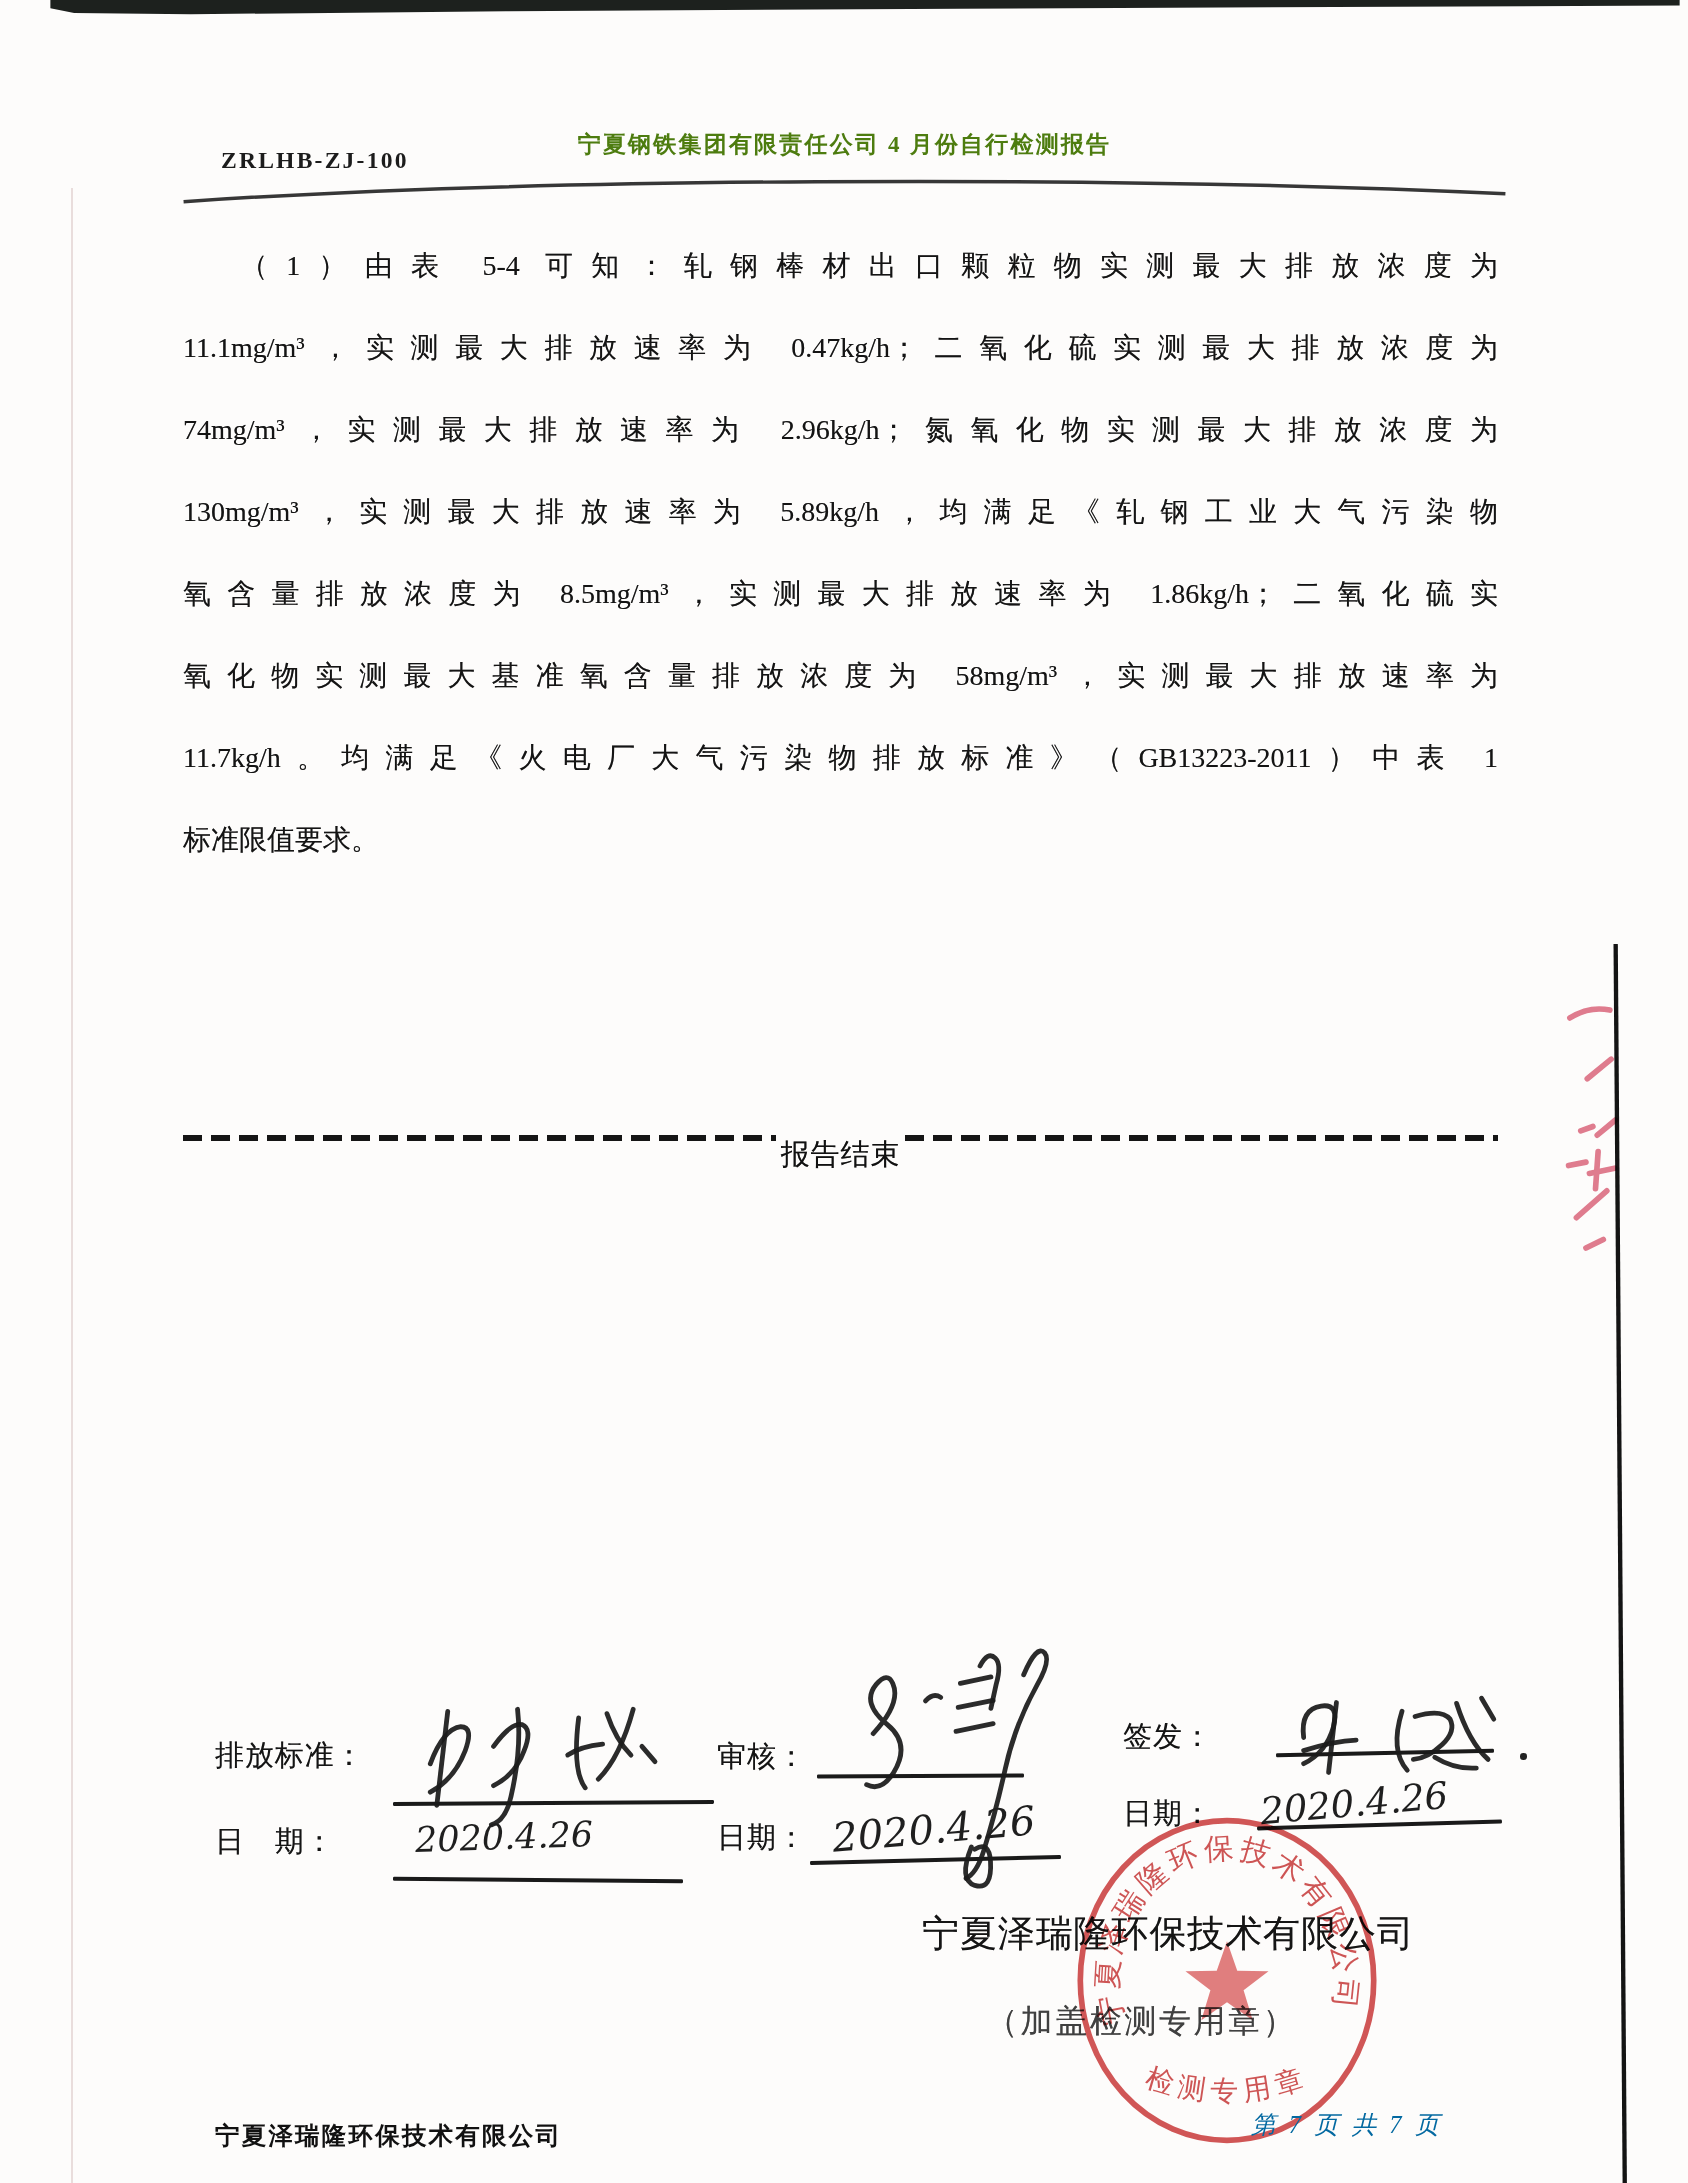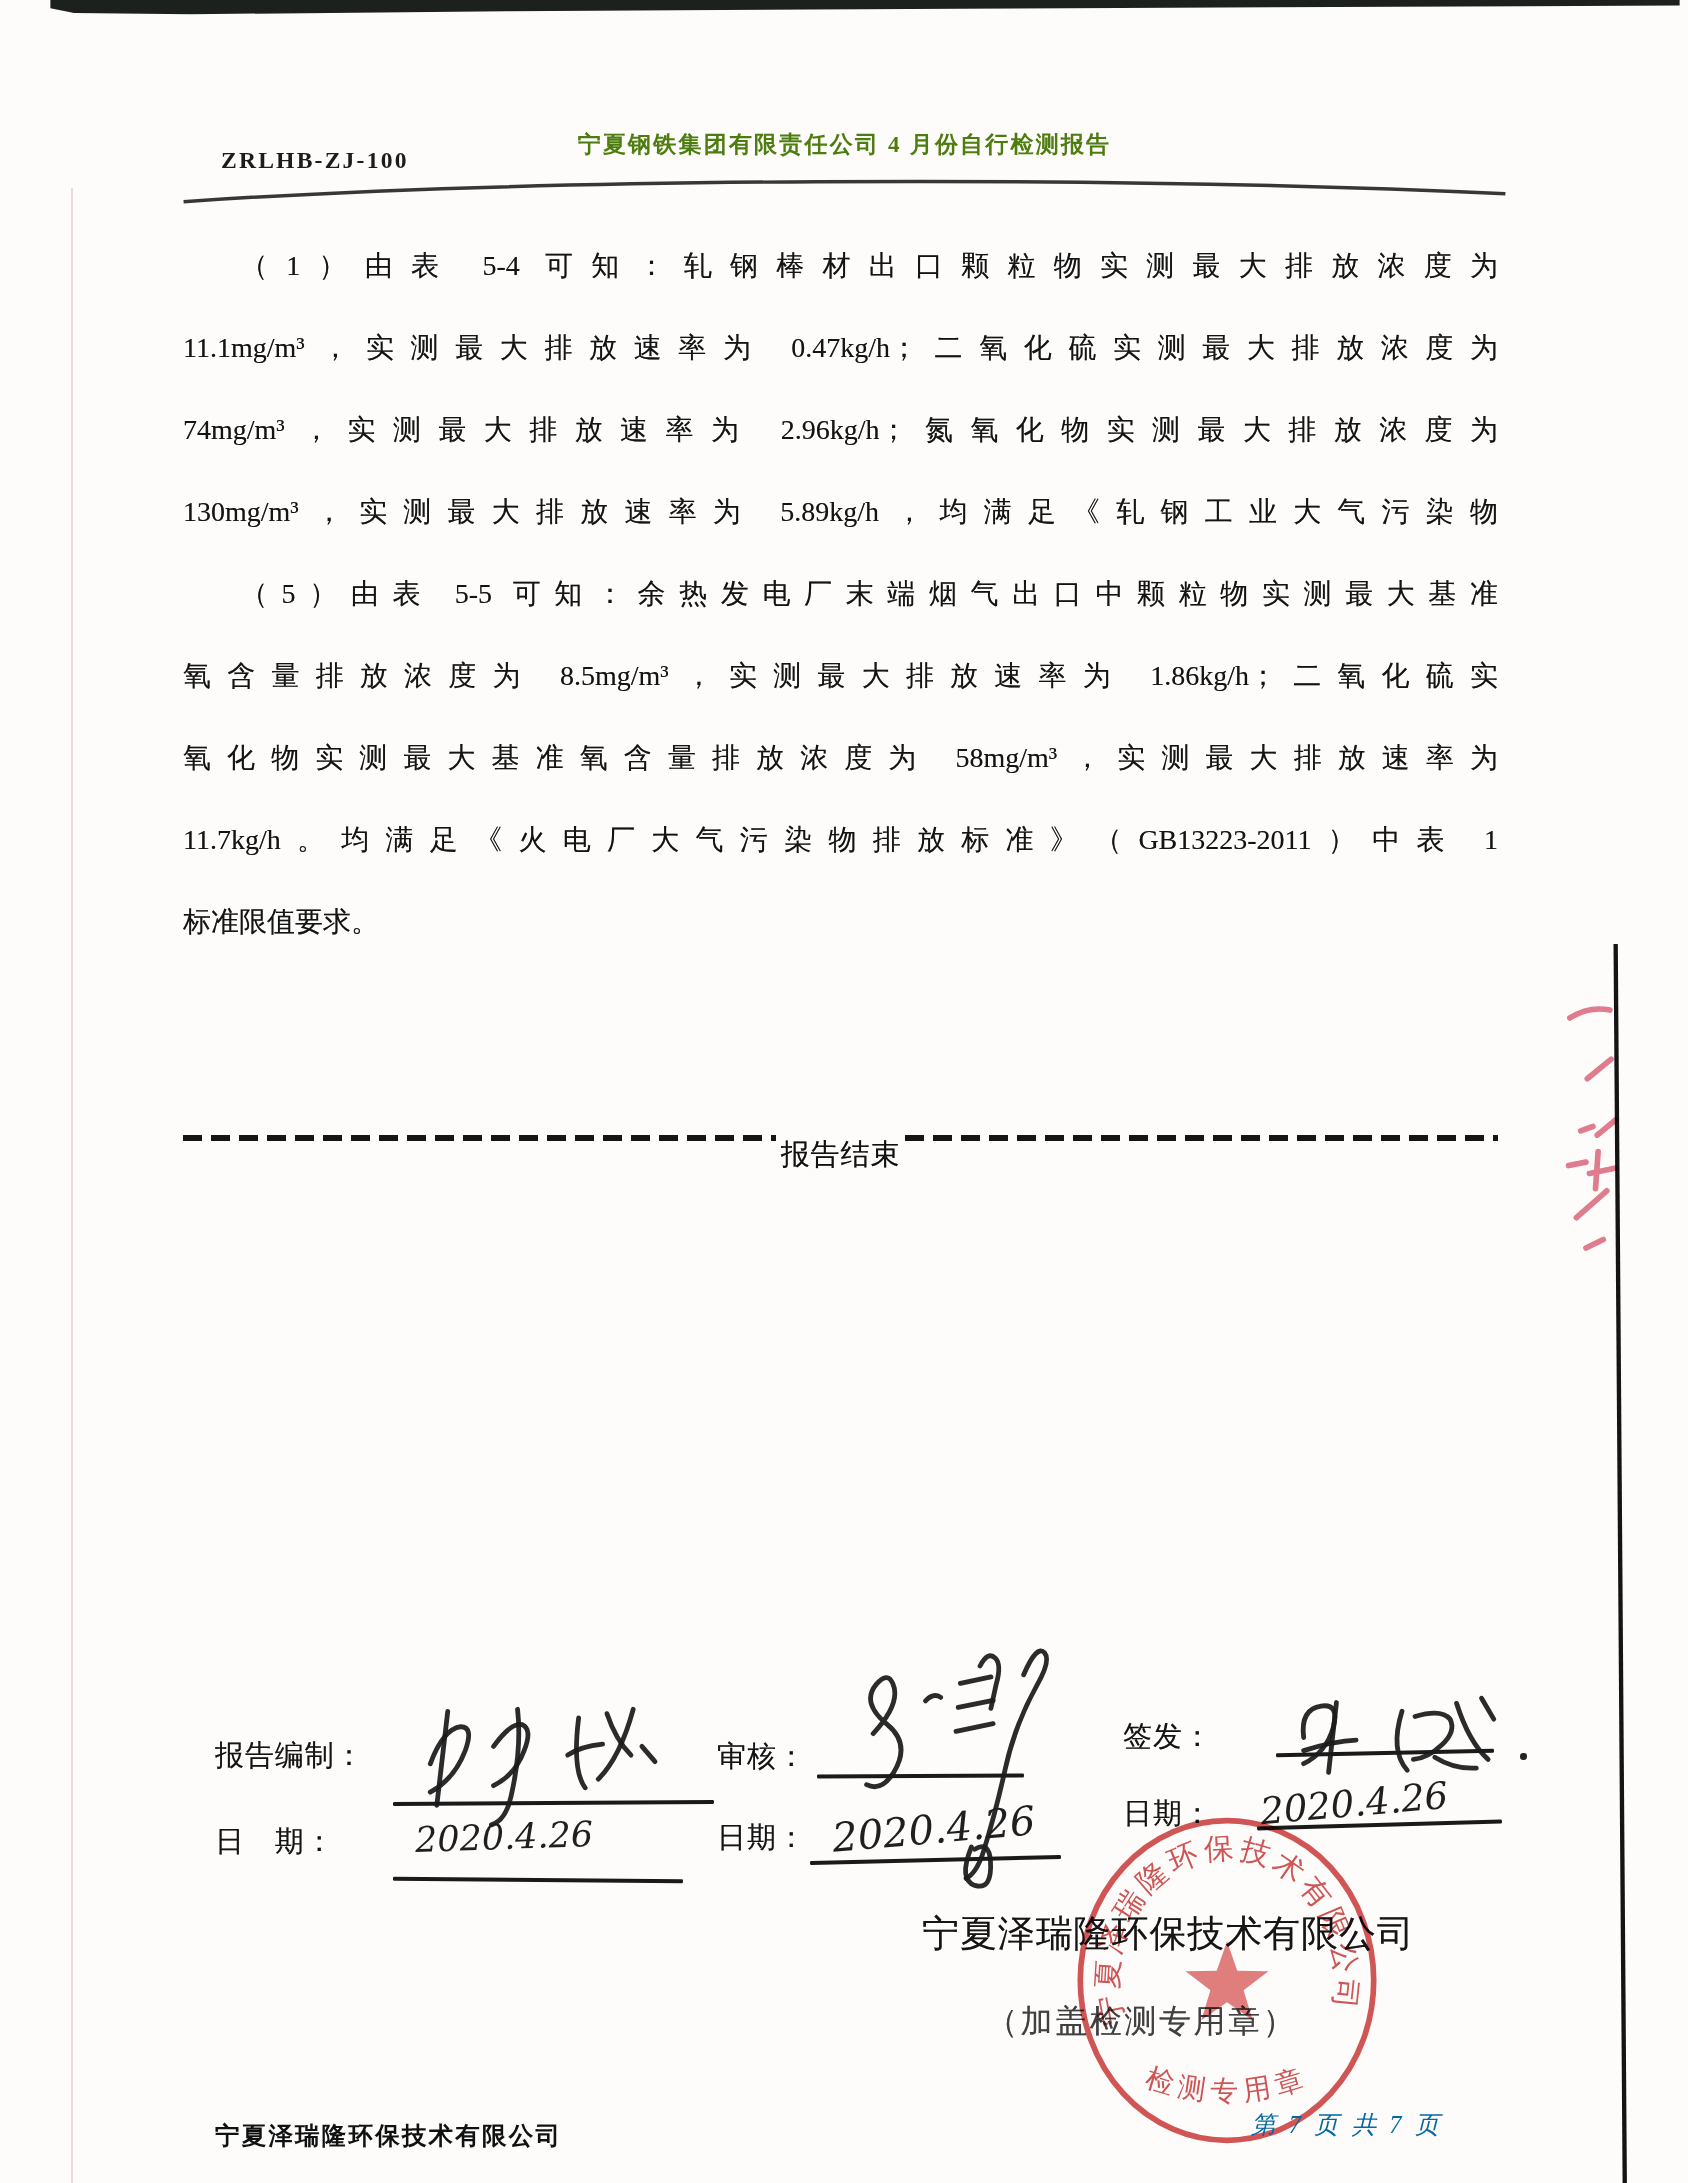--- a/index.html
+++ b/index.html
@@ -51,34 +51,33 @@
   <div class="abs page-title">宁夏钢铁集团有限责任公司 4 月份自行检测报告</div>
   <svg class="abs" style="left:0;top:0;" width="1689" height="227" viewBox="0 0 3868 520">
     <path d="M420,462 C1200,408 2500,400 3448,444" stroke="#262626" stroke-width="8" fill="none" opacity=".92"></path>
   </svg>
 
   <div class="abs bodytext">
     <div class="line indent">（1）由表 5-4 可知：轧钢棒材出口颗粒物实测最大排放浓度为</div>
     <div class="line">11.1mg/m³，实测最大排放速率为 0.47kg/h；二氧化硫实测最大排放浓度为</div>
     <div class="line">74mg/m³，实测最大排放速率为 2.96kg/h；氮氧化物实测最大排放浓度为</div>
     <div class="line">130mg/m³，实测最大排放速率为 5.89kg/h，均满足《轧钢工业大气污染物</div>
-    <div class="line indent">（5）由表 5-5 可知：余热发电厂末端烟气出口中颗粒物实测最大基准</div>
     <div class="line">氧含量排放浓度为 8.5mg/m³，实测最大排放速率为 1.86kg/h；二氧化硫实</div>
     <div class="line">氧化物实测最大基准氧含量排放浓度为 58mg/m³，实测最大排放速率为</div>
     <div class="line">11.7kg/h。均满足《火电厂大气污染物排放标准》（GB13223-2011）中表 1</div>
     <div class="line noj">标准限值要求。</div>
   </div>
 
   <div class="abs endrow">
     <div class="dashseg"></div>
     <span class="endlabel">报告结束</span>
     <div class="dashseg"></div>
   </div>
 
-  <span class="abs siglabel" style="left:215px;top:1741px;">报告编制：</span>
+  <span class="abs siglabel" style="left:215px;top:1741px;">排放标准：</span>
   <span class="abs siglabel" style="left:717px;top:1742px;">审核：</span>
   <span class="abs siglabel" style="left:1123px;top:1722px;">签发：</span>
 
   <span class="abs siglabel" style="left:215px;top:1827px;">日　期：</span>
   <span class="abs siglabel" style="left:717px;top:1823px;">日期：</span>
   <span class="abs siglabel" style="left:1123px;top:1799px;">日期：</span>
 
   <div class="abs uline" style="left:393px;top:1801px;width:321px;transform:rotate(-0.4deg);"></div>
   <div class="abs uline" style="left:817px;top:1774px;width:207px;transform:rotate(-0.3deg);"></div>
   <div class="abs uline" style="left:1276px;top:1751px;width:218px;transform:rotate(-1.2deg);"></div>

